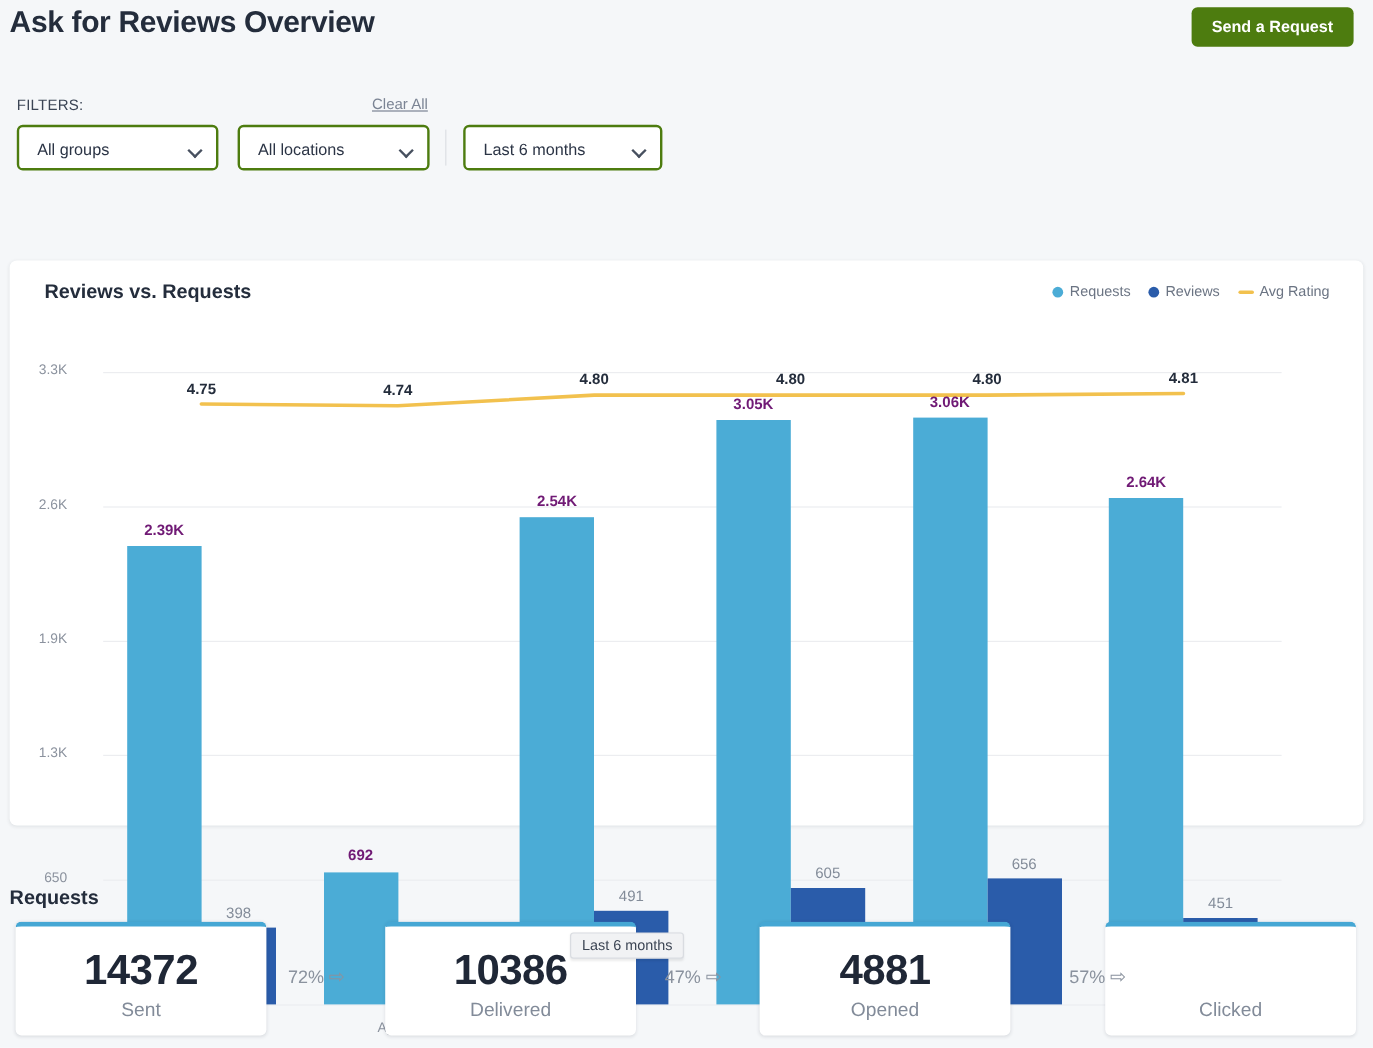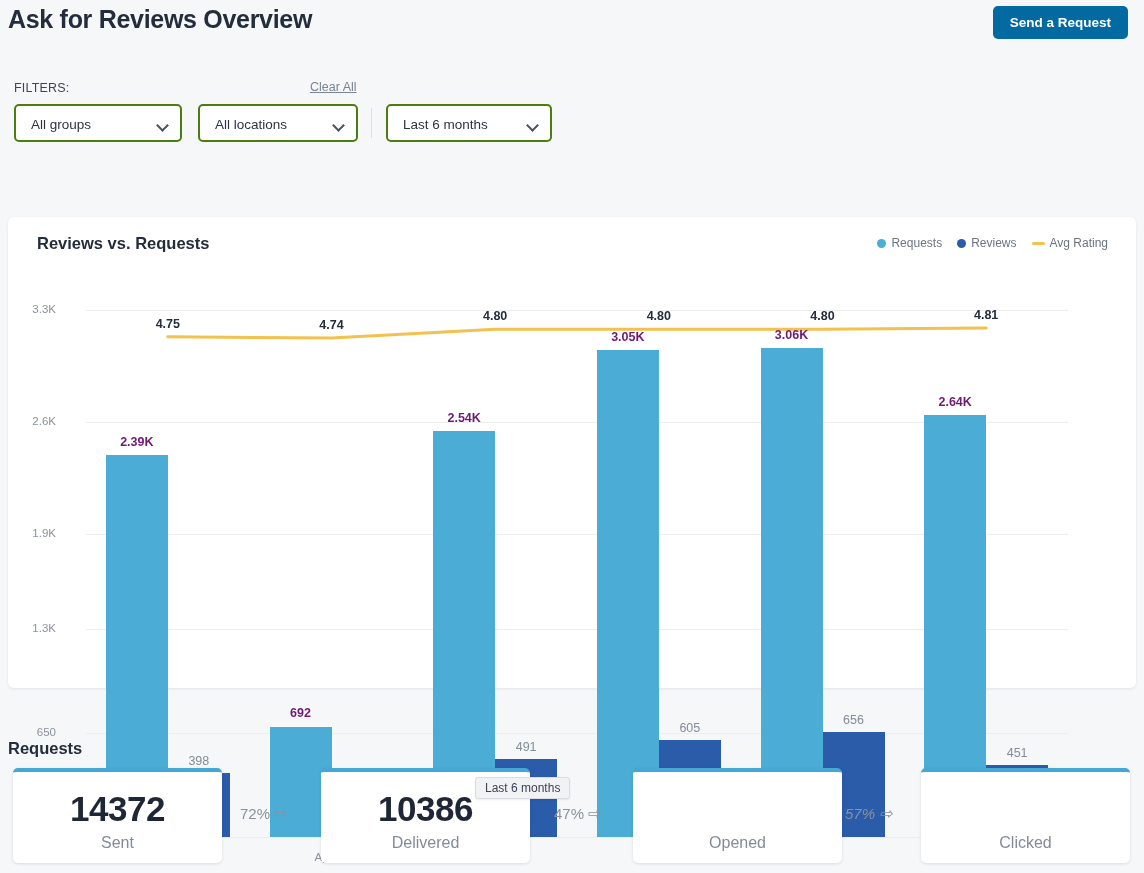--- a/index.html
+++ b/index.html
@@ -17,21 +17,21 @@
   .header {
     position: absolute; left: 0; top: 0; width: 1144px; height: 46px;
   }
   .page-title {
     position: absolute; left: 8px; top: 5px;
     font-size: 25px; font-weight: bold; letter-spacing: -0.3px;
     color: #242d3c;
   }
   .send-request-btn {
     position: absolute; right: 16px; top: 6px;
-    background: #0369a1; color: #ffffff;
+    background: #4d7c0f; color: #ffffff;
     border: none; border-radius: 5px;
     height: 33px; padding: 0 17px;
     font-family: "Liberation Sans", sans-serif;
     font-size: 13.5px; font-weight: bold;
     cursor: pointer; white-space: nowrap;
   }
 
   
   .filters-zone { position: absolute; left: 0; top: 76px; width: 1144px; }
   .filters-label {
@@ -147,21 +147,21 @@
     position: absolute; left: 0; right: 0; bottom: 11px;
     text-align: center; font-size: 16px; color: #828b99;
   }
   .conv {
     position: absolute; top: 36px;
     font-size: 15px; color: #8a929e; white-space: nowrap;
   }
   .conv .arrow { font-size: 16px; margin-left: 4px; }
   #card-0 { left: 13px; }  #card-1 { left: 321px; }
   #card-2 { left: 633px; } #card-3 { left: 921px; }
-  #conv-0 { left: 240px; } #conv-1 { left: 554px; } #conv-2 { left: 845px; font-style: italic; }
+  #conv-0 { left: 240px; } #conv-1 { left: 554px; } #conv-2 { left: 891px; }
 
   .tooltip {
     position: absolute; left: 475px; top: 777px;
     background: #f1f2f4; border: 1px solid #d9dce1; border-radius: 3px;
     padding: 3px 9px; font-size: 12px; color: #3b4453;
     box-shadow: 0 1px 2px rgba(0,0,0,.08); white-space: nowrap;
   }
 </style>
 </head>
 <body>
@@ -259,20 +259,21 @@
   <div class="funnel" id="funnel">
       <div class="stat-card" id="card-0">
         <div class="stat-value">14372</div>
         <div class="stat-label">Sent</div>
       </div>
       <div class="stat-card" id="card-1">
         <div class="stat-value">10386</div>
         <div class="stat-label">Delivered</div>
       </div>
       <div class="stat-card" id="card-2">
+        <div class="stat-value">4881</div>
         <div class="stat-label">Opened</div>
       </div>
       <div class="stat-card" id="card-3">
         <div class="stat-label">Clicked</div>
       </div>
       <div class="conv" id="conv-0"><span>72%</span><span class="arrow">⇨</span></div>
       <div class="conv" id="conv-1"><span>47%</span><span class="arrow">⇨</span></div>
       <div class="conv" id="conv-2"><span>57%</span><span class="arrow">⇨</span></div>
     </div>
   <div class="tooltip">Last 6 months</div>

